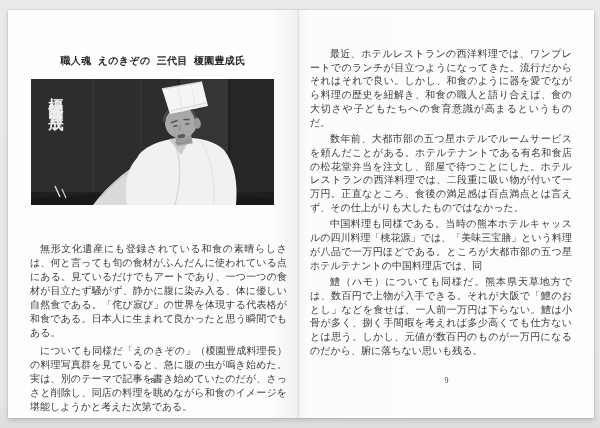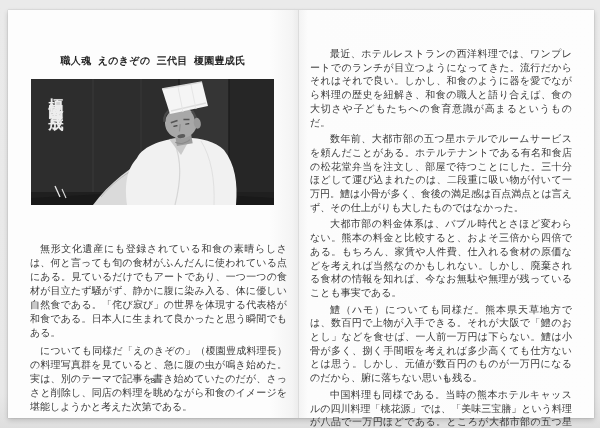--- a/index.html
+++ b/index.html
@@ -171,23 +171,22 @@
         <p>無形文化遺産にも登録されている和食の素晴らしさは、何と言っても旬の食材がふんだんに使われている点にある。見ているだけでもアートであり、一つ一つの食材が目立たず騒がず、静かに腹に染み入る、体に優しい自然食である。「侘び寂び」の世界を体現する代表格が和食である。日本人に生まれて良かったと思う瞬間でもある。</p>
         <p>についても同様だ「えのきぞの」（榎園豊成料理長）の料理写真群を見ていると、急に腹の虫が鳴き始めた。実は、別のテーマで記事を書き始めていたのだが、さっさと削除し、同店の料理を眺めながら和食のイメージを堪能しようかと考えた次第である。</p>
       </div>
 
       <div class="pagenum">8</div>
     </div>
 
     <div class="page page-right">
       <div class="bodytext body-right">
         <p>最近、ホテルレストランの西洋料理では、ワンプレートでのランチが目立つようになってきた。流行だからそれはそれで良い。しかし、和食のように器を愛でながら料理の歴史を紐解き、和食の職人と語り合えば、食の大切さや子どもたちへの食育意識が高まるというものだ。</p>
-        <p>数年前、大都市部の五つ星ホテルでルームサービスを頼んだことがある。ホテルテナントである有名和食店の松花堂弁当を注文し、部屋で待つことにした。三十分ほどして運び込まれたのは、二段重に吸い物が付いて一万円。鱧は小骨が多く、食後の満足感は百点満点とは言えず、その仕上がりも大したものではなかった。</p>
-        <p>大都市部の料金体系は、バブル時代とさほど変わらない。熊本の料金と比較すると、およそ三倍から四倍である。もちろん、家賃や人件費、仕入れる食材の原価などを考えれば当然なのかもしれない。しかし、廃棄される食材の情報を知れば、今なお無駄や無理が残っていることも事実である。</p>
+        <p>数年前、大都市部の五つ星ホテルでルームサービスを頼んだことがある。ホテルテナントである有名和食店の松花堂弁当を注文し、部屋で待つことにした。ホテルレストランの西洋料理では、二段重に吸い物が付いて一万円。正直なところ、食後の満足感は百点満点とは言えず、その仕上がりも大したものではなかった。</p>
+        <p>中国料理も同様である。当時の熊本ホテルキャッスルの四川料理「桃花源」では、「美味三宝膳」という料理が八品で一万円ほどである。ところが大都市部の五つ星ホテルテナントの中国料理店では、同</p>
         <p>鱧（ハモ）についても同様だ。熊本県天草地方では、数百円で上物が入手できる。それが大阪で「鱧のおとし」などを食せば、一人前一万円は下らない。鱧は小骨が多く、捌く手間暇を考えれば多少高くても仕方ないとは思う。しかし、元値が数百円のものが一万円になるのだから、腑に落ちない思いも残る。</p>
-        <p>中国料理も同様である。当時の熊本ホテルキャッスルの四川料理「桃花源」では、「美味三宝膳」という料理が八品で一万円ほどである。ところが大都市部の五つ星ホテルテナントの中国料理店では、同</p>
       </div>
 
       <div class="pagenum">9</div>
     </div>
 
   </div>
 </div>
 
 </body></html>

